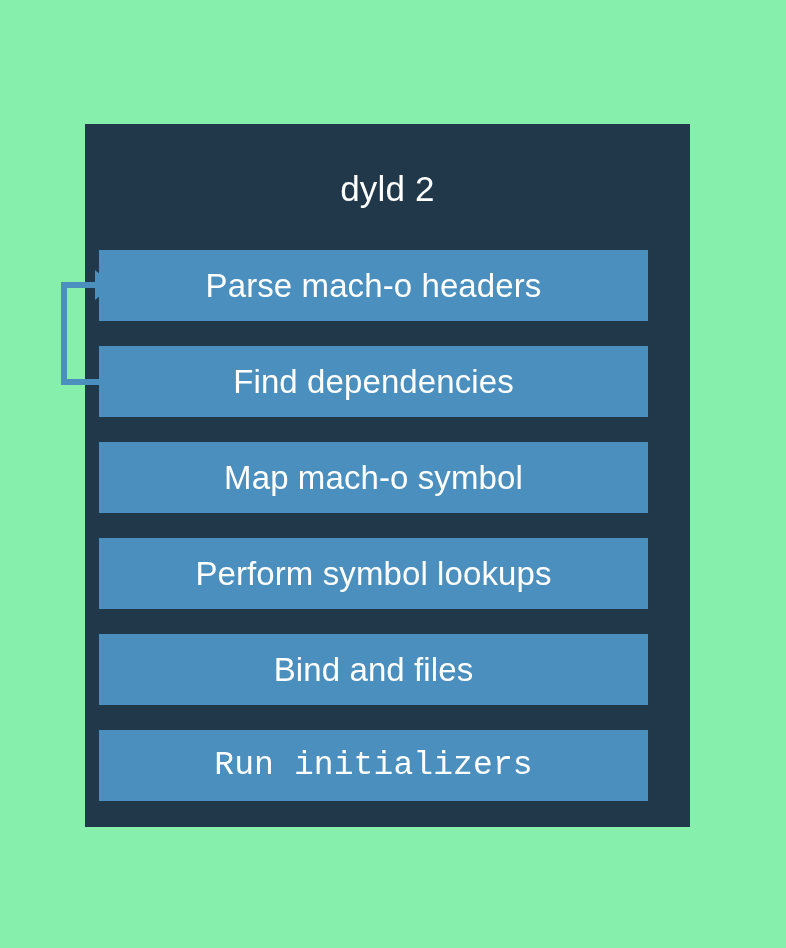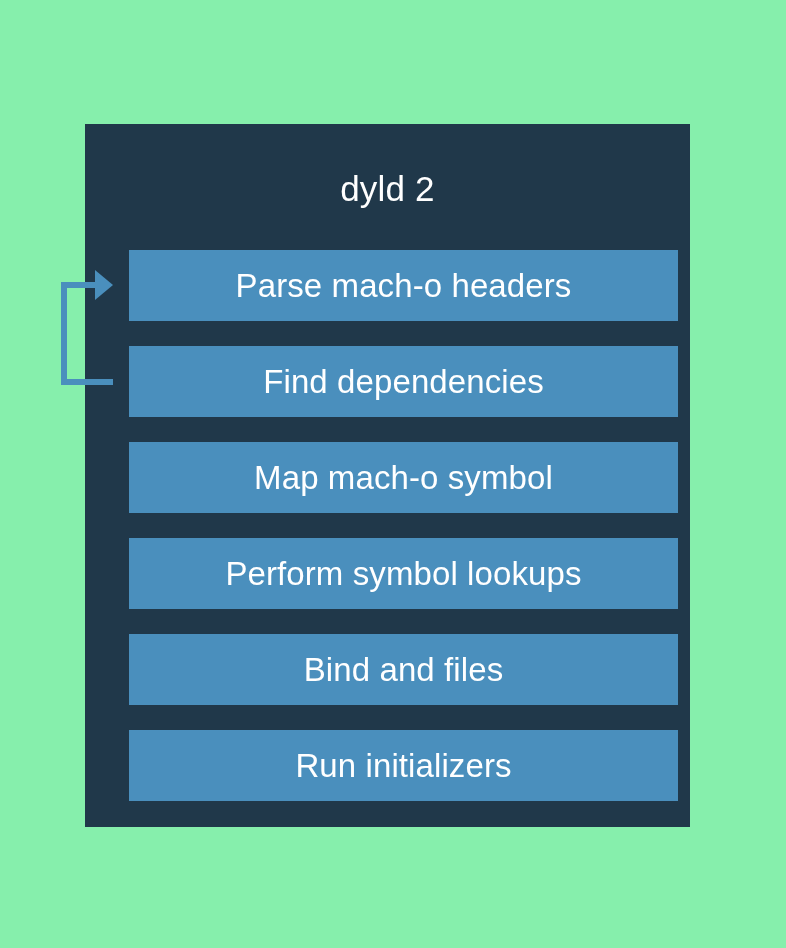--- a/index.html
+++ b/index.html
@@ -34,37 +34,38 @@
     text-align: center;
     color: #ffffff;
     font-size: 35px;
     font-weight: 400;
     letter-spacing: 0.2px;
     line-height: 42px;
     white-space: nowrap;
   }
   #steps {
     position: absolute;
-    left: 44px;
+    left: 14px;
     top: 126px;
     width: 549px;
   }
   .step-box {
     position: relative;
     width: 549px;
     height: 71px;
     margin-bottom: 25px;
     background: #4a8fbd;
     display: flex;
     align-items: center;
     justify-content: center;
     box-sizing: border-box;
   }
   .step-box:last-child {
     margin-bottom: 0;
+    font-family: Liberation Mono, monospace;
   }
   .step-label {
     color: #ffffff;
     font-size: 33px;
     font-weight: 400;
     letter-spacing: 0.1px;
     line-height: 40px;
     white-space: nowrap;
   }
   #loop-arrow {

